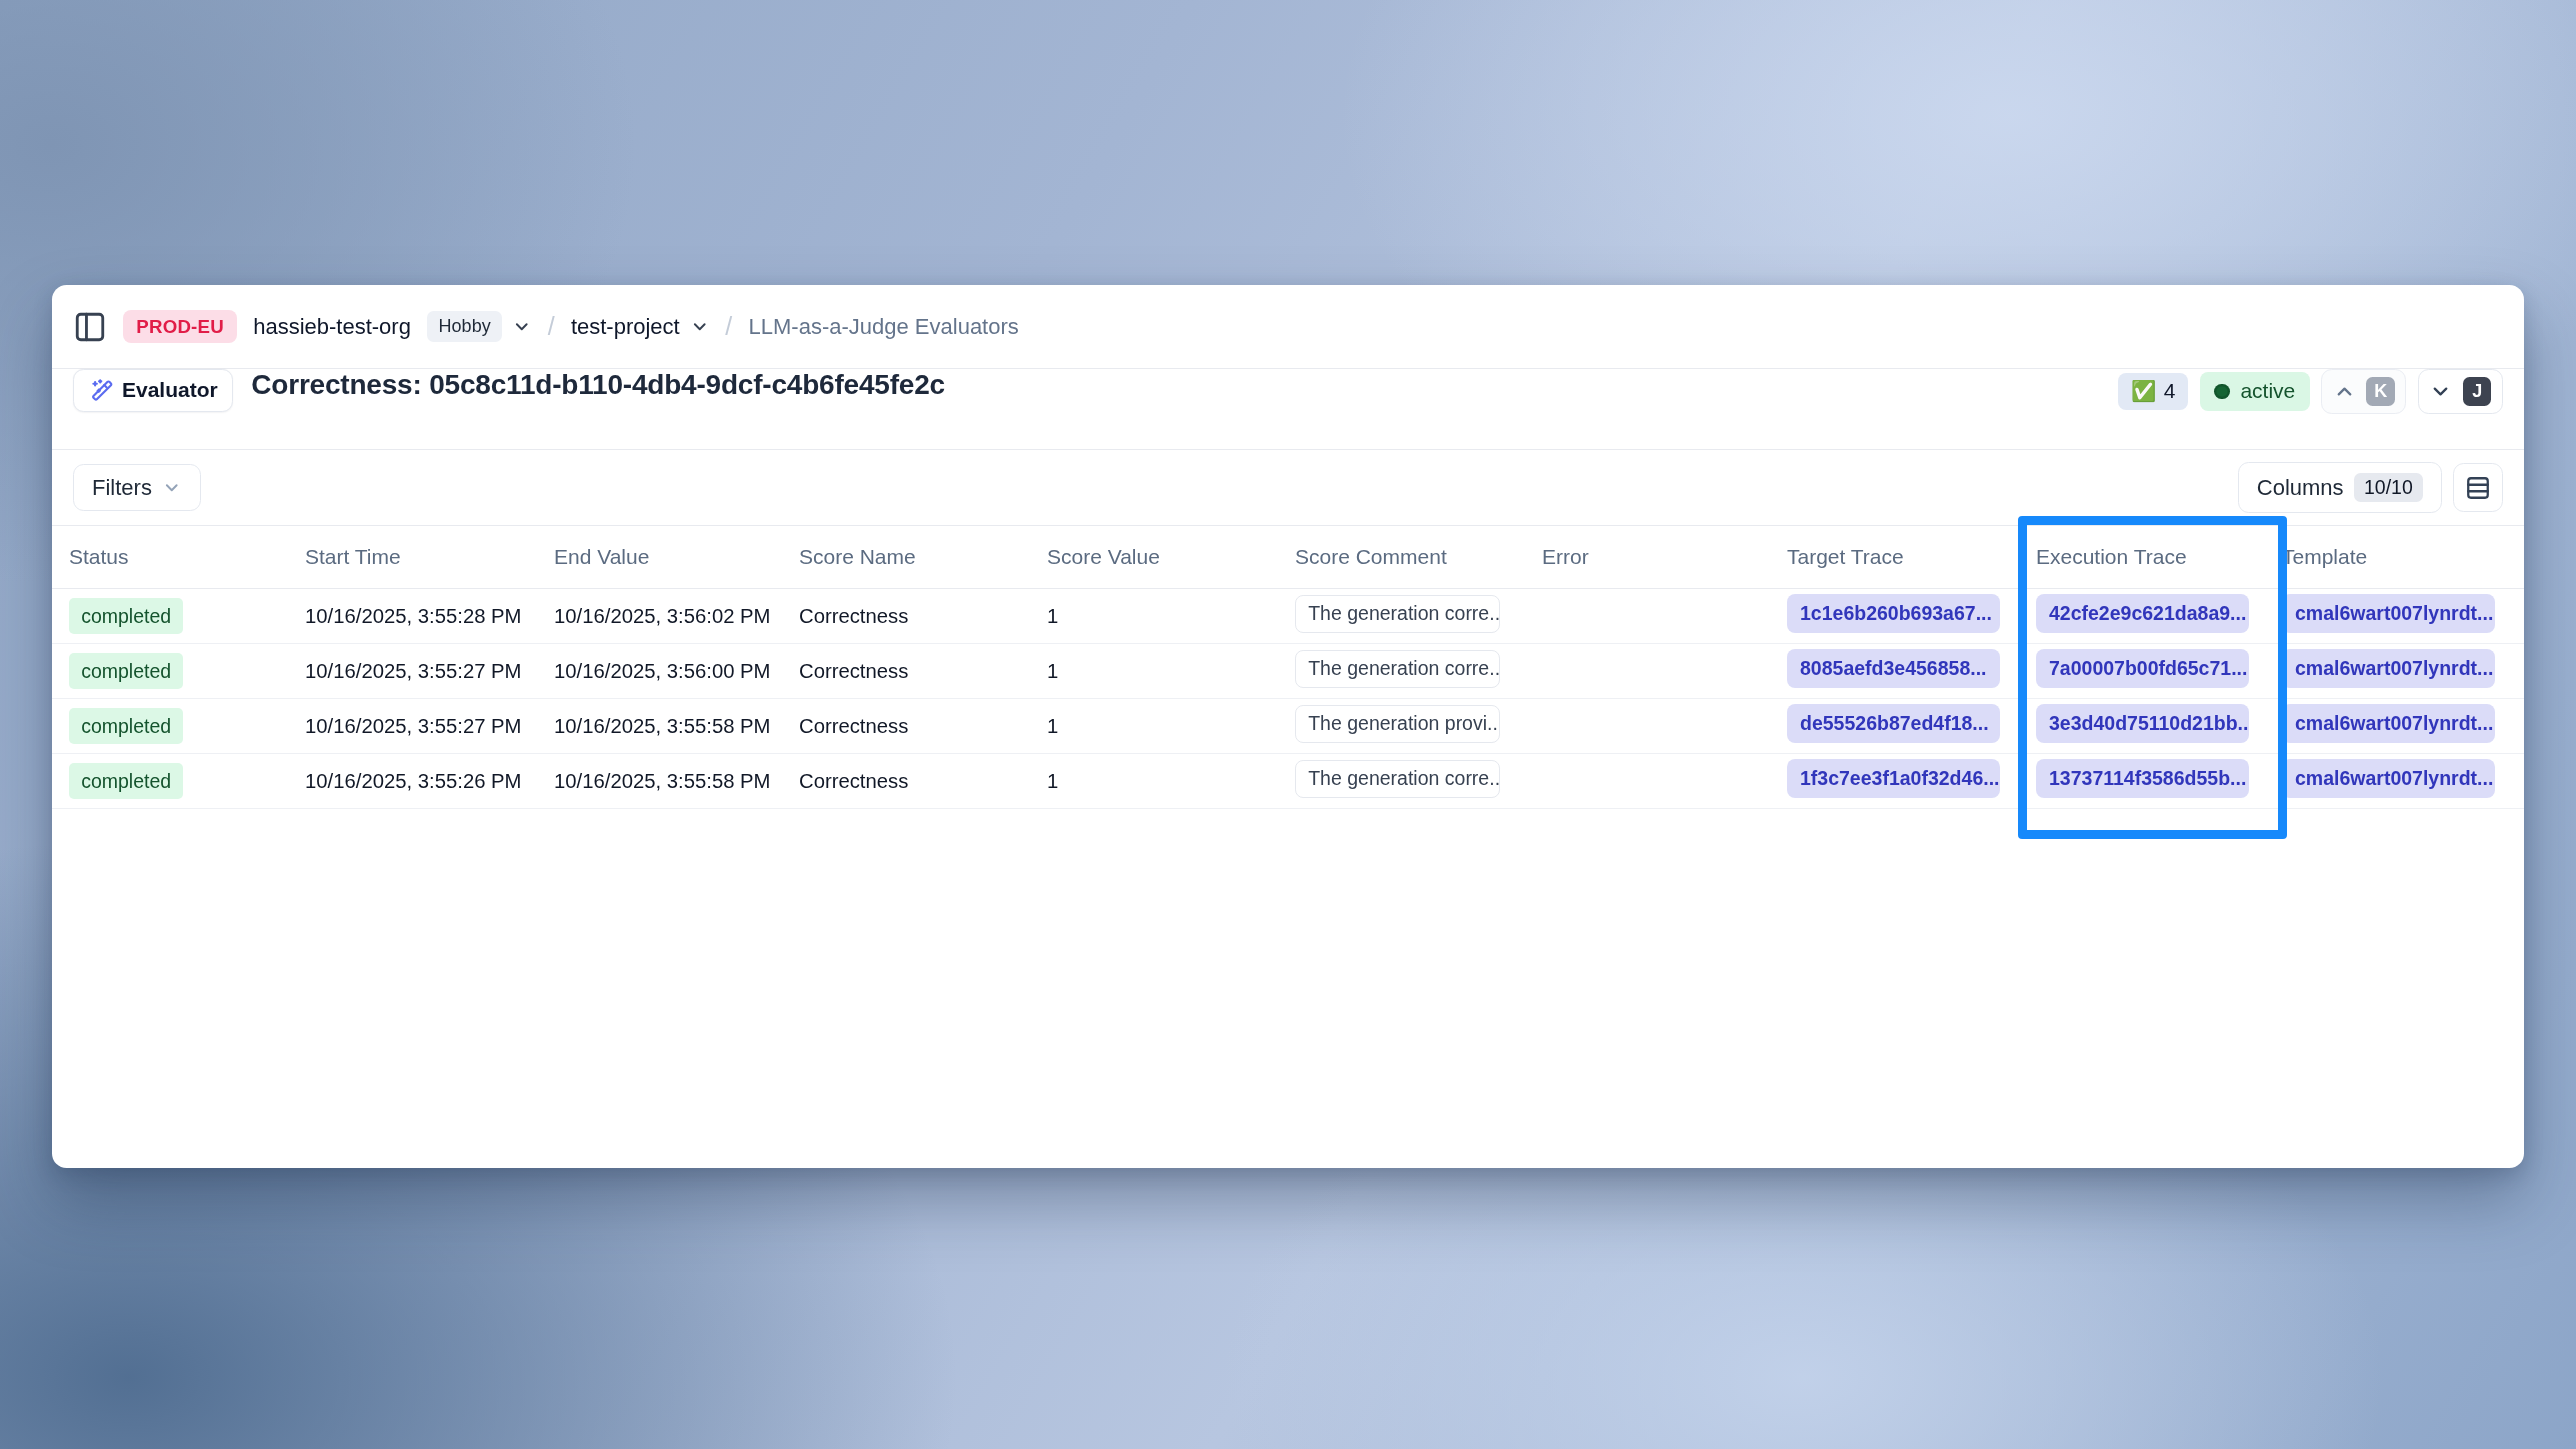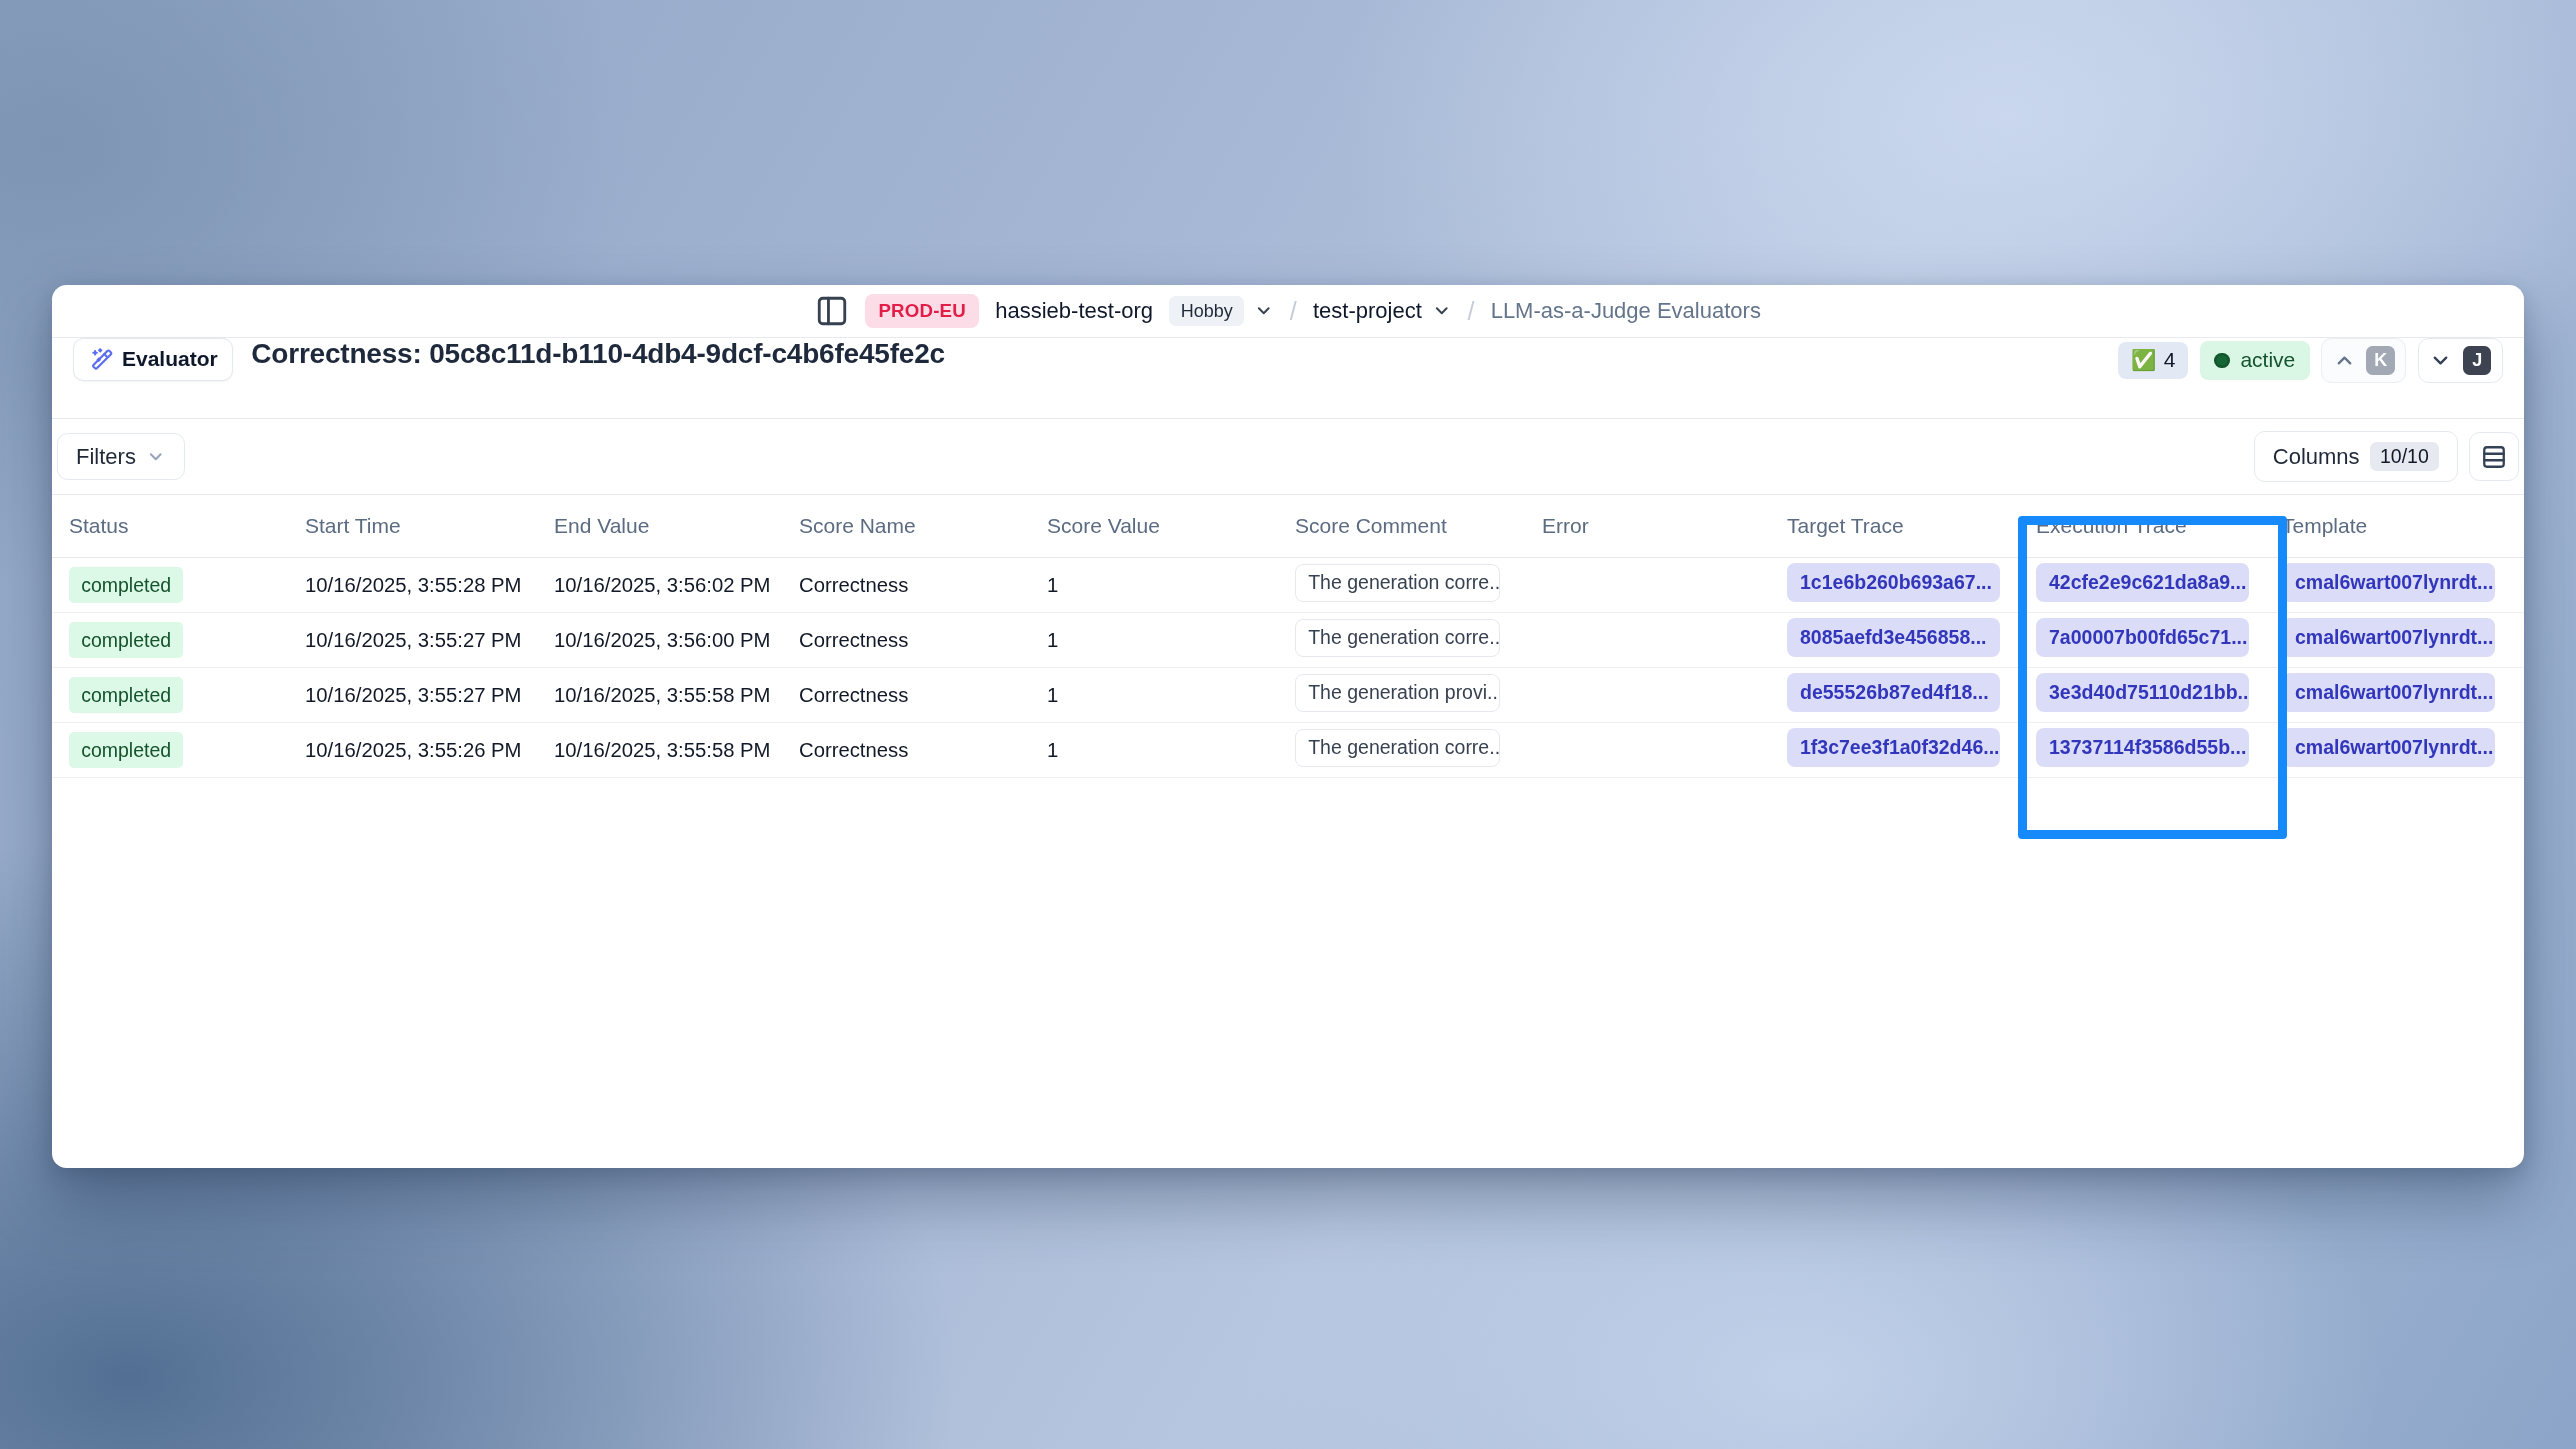--- a/index.html
+++ b/index.html
@@ -18,22 +18,22 @@
       linear-gradient(120deg, #8fa5c4 0%, #a3b5d3 35%, #b7c6e0 60%, #8ca5c8 100%);
   }
   .card {
     position:absolute; left:52px; top:285px; width:2472px; height:883px;
     background:#ffffff; border-radius:14.6px;
     box-shadow:0 32.5px 65px rgba(20,40,70,.35), 0 6.5px 19.5px rgba(20,40,70,.18);
     overflow:hidden;
   }
   
   .crumb-row {
-    height:53px; display:flex; align-items:center; gap:16.3px;
-    padding:0 21px; border-bottom:1.6px solid #e8eaef;justify-content:center;
+    height:84px; display:flex; align-items:center; gap:16.3px;
+    padding:0 21px; border-bottom:1.6px solid #e8eaef;
   }
   .icon-btn-plain { display:flex; align-items:center; justify-content:center; cursor:pointer; background:none; border:none; }
   .env-badge {
     background:#fcdde7; color:#e11d48; font-size:18.7px; font-weight:600;
     padding:5.7px 13px; border-radius:8.1px; letter-spacing:0.2px;
   }
   .crumb-org, .crumb-project { font-size:22px; font-weight:500; color:#0f172a; }
   .plan-badge {
     background:#eef1f6; color:#1f2937; font-size:18px; font-weight:500;
     padding:4.9px 11.4px; border-radius:6.5px;
@@ -71,21 +71,21 @@
   .nav-btn.dim { background:#fbfcfd; border-color:#eaedf3; }
   .key-badge {
     width:28.4px; height:28.4px; border-radius:6.5px; display:flex; align-items:center; justify-content:center;
     font-size:18px; font-weight:600; color:#fff;
   }
   .key-badge.gray { background:#a2a9b5; }
   .key-badge.dark { background:#3d4350; }
   
   .toolbar-row {
     height:76px; display:flex; align-items:center;
-    padding:0 5px; border-bottom:1.6px solid #e8eaef;
+    padding:0 21px; border-bottom:1.6px solid #e8eaef;
   }
   .btn {
     display:flex; align-items:center; gap:10.6px; border:1.6px solid #e4e8ef; background:#fff;
     border-radius:10.6px; padding:9.8px 18px; font-size:22px; font-weight:500; color:#1f2937; cursor:pointer;
   }
   .toolbar-right { margin-left:auto; display:flex; align-items:center; gap:11.4px; }
   .cols-count { background:#e6e9ef; border-radius:6.5px; padding:3.3px 9.8px; font-size:19.5px; font-weight:500; color:#111827; }
   .sq-btn {
     width:50px; height:49px; border:1.6px solid #e4e8ef; border-radius:10.6px; background:#fff;
     display:flex; align-items:center; justify-content:center; cursor:pointer;

